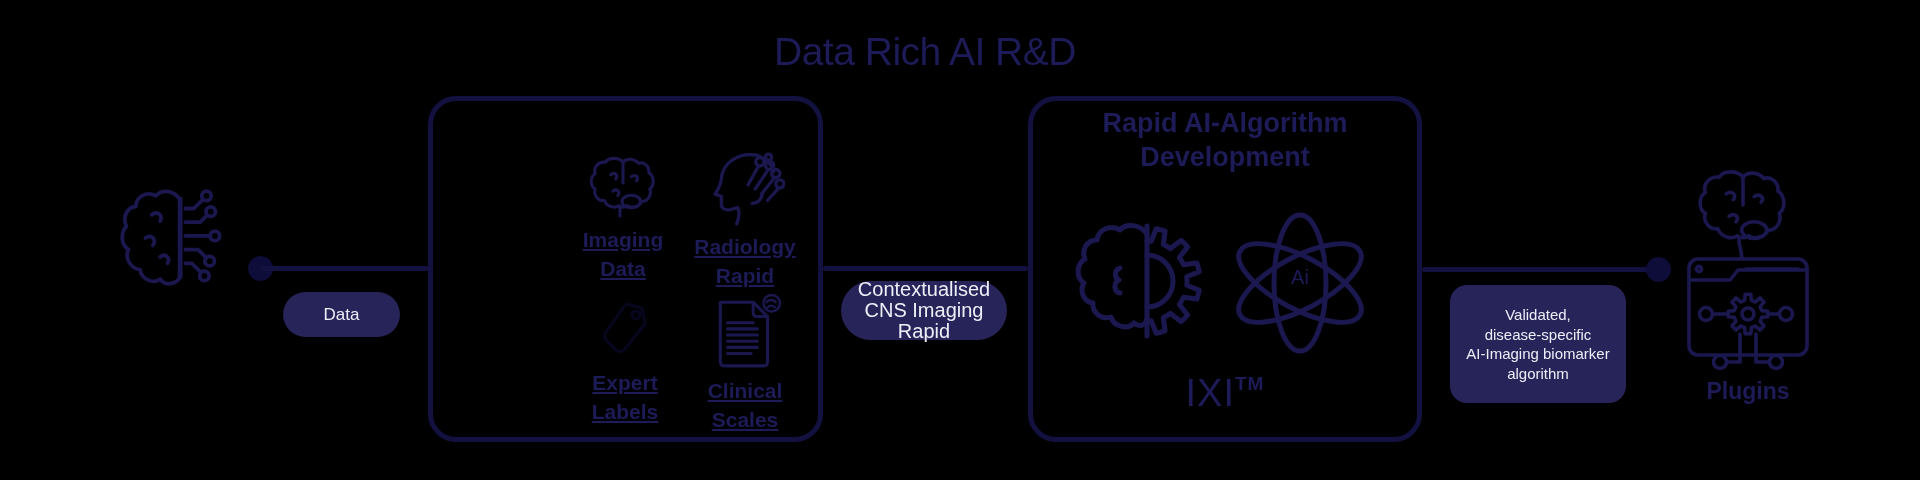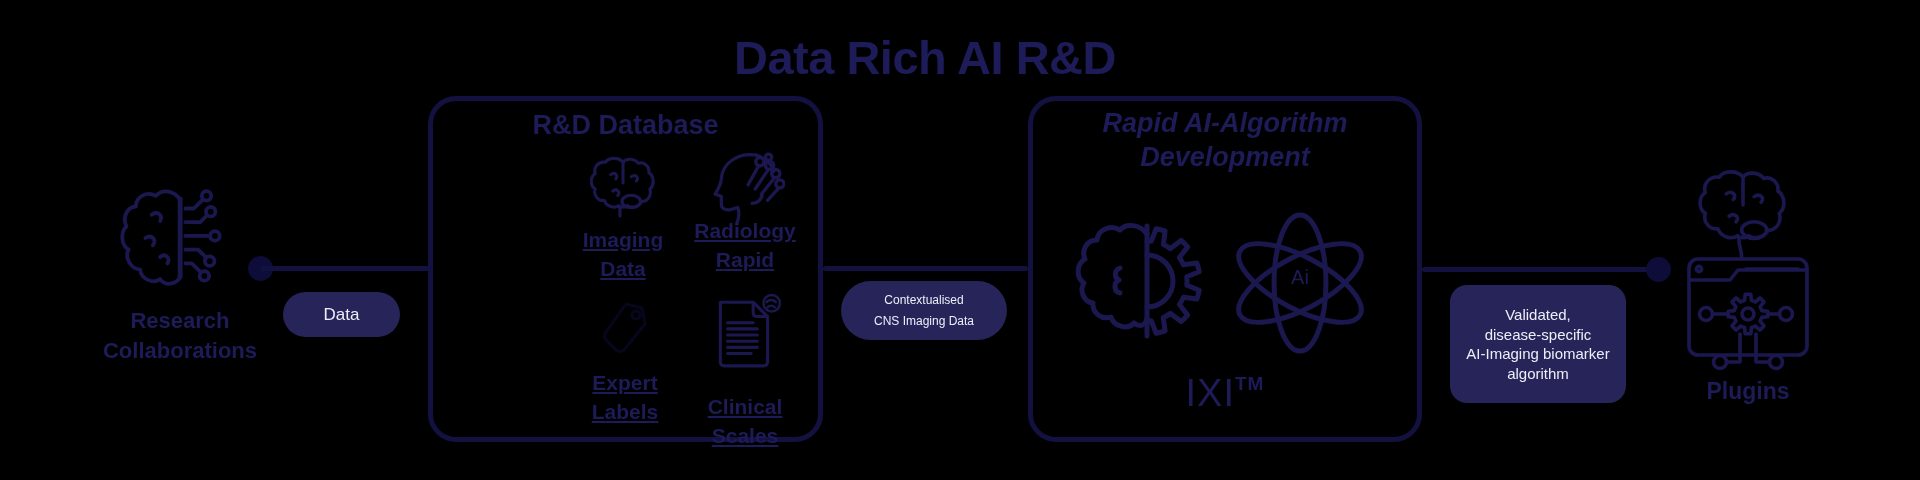--- a/index.html
+++ b/index.html
@@ -13,21 +13,21 @@
     --faint:#07061f;
   }
   html,body{margin:0;padding:0;background:var(--bg);}
   .canvas{
     position:relative;width:1920px;height:480px;background:var(--bg);
     font-family:"Liberation Sans", sans-serif;overflow:hidden;
   }
   .abs{position:absolute;}
   .page-title{
     left:425px;top:30px;width:1000px;text-align:center;
-    font-size:47px;font-weight:700;letter-spacing:-0.5px;color:var(--txt);
+    font-size:39px;font-weight:400;letter-spacing:-0.5px;color:var(--txt);
   }
   .node-label{
     text-align:center;font-weight:600;font-size:22px;line-height:30px;color:var(--txt);
   }
   .item-label{
     text-align:center;font-weight:600;font-size:21px;line-height:29px;color:var(--txt);text-decoration:underline;
   }
   .box{
     border:5px solid var(--line);border-radius:28px;box-sizing:border-box;background:transparent;
   }
@@ -70,34 +70,29 @@
       <path d="M64,37 h14 l6,-6"></path>
         <circle cx="88" cy="27" r="4.5"></circle>
       <path d="M64,50 h22"></path>
         <circle cx="92" cy="50" r="4.5"></circle>
       <path d="M64,63 h12 l7,7"></path>
         <circle cx="87" cy="74" r="4.5"></circle>
       <path d="M64,76 h6 l8,8"></path>
         <circle cx="82" cy="88" r="4.5"></circle>
     </g>
   </svg>
-  <div class="abs node-label" style="left:80px;top:306px;width:200px;">
-    <span style="display:block">Research</span>
-    <span style="display:block">Collaborations</span>
-  </div>
 
   <div class="abs dot" style="left:248px;top:256px;"></div>
   <div class="abs connector" style="left:260px;top:266px;width:170px;"></div>
 
   <div class="abs pill" style="left:283px;top:292px;width:117px;height:45px;border-radius:23px;font-size:17px;font-weight:500;">
     <span>Data</span>
   </div>
 
   <div class="abs box" style="left:428px;top:96px;width:395px;height:346px;"></div>
-  <div class="abs box-title" style="left:428px;top:108px;width:395px;">R&amp;D Database</div>
 
   <svg class="abs" style="left:590px;top:154px;" width="66" height="64" viewBox="0 0 64 62">
     <g class="stroke" stroke-width="3">
       <path d="M32,8 C28,3 18,3 15,8 C8,7 3,13 5,19 C0,22 0,31 5,34 C3,40 8,46 14,45 C16,51 24,53 28,50 C30,52 34,52 36,50 C40,53 48,51 50,46 C56,46 60,40 58,34 C63,30 62,21 57,18 C58,12 52,7 47,9 C43,4 35,4 32,8 Z"></path>
       <path d="M32,8 V28"></path>
       <path d="M20,20 c4,-3 8,1 5,4"></path>
       <path d="M40,22 c4,-3 8,1 5,4"></path>
       <path d="M22,36 c4,-3 8,1 5,4"></path>
       <ellipse cx="40" cy="46" rx="9" ry="6"></ellipse>
       <path d="M29,52 V60"></path>
@@ -117,21 +112,21 @@
       <path d="M45,38 L57,20"></path>
         <circle cx="59" cy="15" r="4"></circle>
       <path d="M51,43 L63,28"></path>
         <circle cx="65" cy="23" r="4"></circle>
       <path d="M57,49 L67,38"></path>
         <circle cx="69" cy="33" r="4"></circle>
       <circle cx="58" cy="7" r="3"></circle>
       <path d="M42,52 C48,52 52,47 52,42"></path>
     </g>
   </svg>
-  <div class="abs item-label" style="left:685px;top:216px;width:120px;">
+  <div class="abs item-label" style="left:685px;top:232px;width:120px;">
     <span style="display:block">Radiology</span>
     <span style="display:block">Rapid</span>
   </div>
 
   <svg class="abs" style="left:598px;top:300px;" width="52" height="58" viewBox="0 0 52 58">
     <g class="stroke-faint" stroke-width="3">
       <path d="M28,4 L44,8 L47,24 L26,50 C24,52 20,52 18,50 L8,40 C6,38 6,34 8,32 Z"></path>
       <circle cx="38" cy="15" r="4"></circle>
     </g>
   </svg>
@@ -150,34 +145,34 @@
       <path d="M17,46 H46"></path>
         <path d="M17,52 H46"></path>
         <path d="M17,58 H40"></path>
     </g>
     <g class="stroke" stroke-width="2.4">
       <circle cx="60" cy="9" r="8"></circle>
       <path d="M55,8 c2,-3 7,-3 9,0"></path>
       <path d="M56,13 c2,-2 5,-2 7,0"></path>
     </g>
   </svg>
-  <div class="abs item-label" style="left:685px;top:392px;width:120px;">
+  <div class="abs item-label" style="left:685px;top:376px;width:120px;">
     <span style="display:block">Clinical</span>
     <span style="display:block">Scales</span>
   </div>
 
   <div class="abs connector" style="left:823px;top:266px;width:205px;"></div>
 
-  <div class="abs pill" style="left:841px;top:281px;width:166px;height:59px;border-radius:30px;font-size:12px;font-weight:500;line-height:21px;">
+  <div class="abs pill" style="left:841px;top:281px;width:166px;height:59px;border-radius:30px;font-size:20px;font-weight:500;line-height:21px;">
     <span>Contextualised</span>
-    <span>CNS Imaging Data</span>
+    <span>CNS Imaging Rapid</span>
   </div>
 
   <div class="abs box" style="left:1028px;top:96px;width:394px;height:346px;"></div>
-  <div class="abs box-title" style="left:1028px;top:106px;width:394px;font-style:italic;">
+  <div class="abs box-title" style="left:1028px;top:106px;width:394px;">
     <span style="display:block">Rapid AI-Algorithm</span>
     <span style="display:block">Development</span>
   </div>
 
   <svg class="abs" style="left:1072px;top:206px;" width="150" height="150" viewBox="0 0 150 150">
     <g class="stroke" stroke-width="5">
       <path d="M75,20 V130"></path>
       <path d="M75,35 A40,40 0 0 1 79.2,35.2 L84.2,22.8 A53,53 0 0 1 93.1,25.2 L91.3,38.5 A40,40 0 0 1 98.5,42.6 L109.1,34.4 A53,53 0 0 1 115.6,40.9 L107.4,51.5 A40,40 0 0 1 111.5,58.7 L124.8,56.9 A53,53 0 0 1 127.2,65.8 L114.8,70.8 A40,40 0 0 1 114.8,79.2 L127.2,84.2 A53,53 0 0 1 124.8,93.1 L111.5,91.3 A40,40 0 0 1 107.4,98.5 L115.6,109.1 A53,53 0 0 1 109.1,115.6 L98.5,107.4 A40,40 0 0 1 91.3,111.5 L93.1,124.8 A53,53 0 0 1 84.2,127.2 L79.2,114.8 A40,40 0 0 1 75,115"></path>
       <path d="M75,49 A26,26 0 0 1 75,101"></path>
       <path d="M75,28 C68,18 54,17 48,24 C38,18 26,24 25,34 C15,34 9,44 13,53 C4,58 4,72 12,77 C7,85 12,96 21,97 C20,107 30,114 39,111 C42,121 56,124 62,117 C68,122 74,119 75,112"></path>

